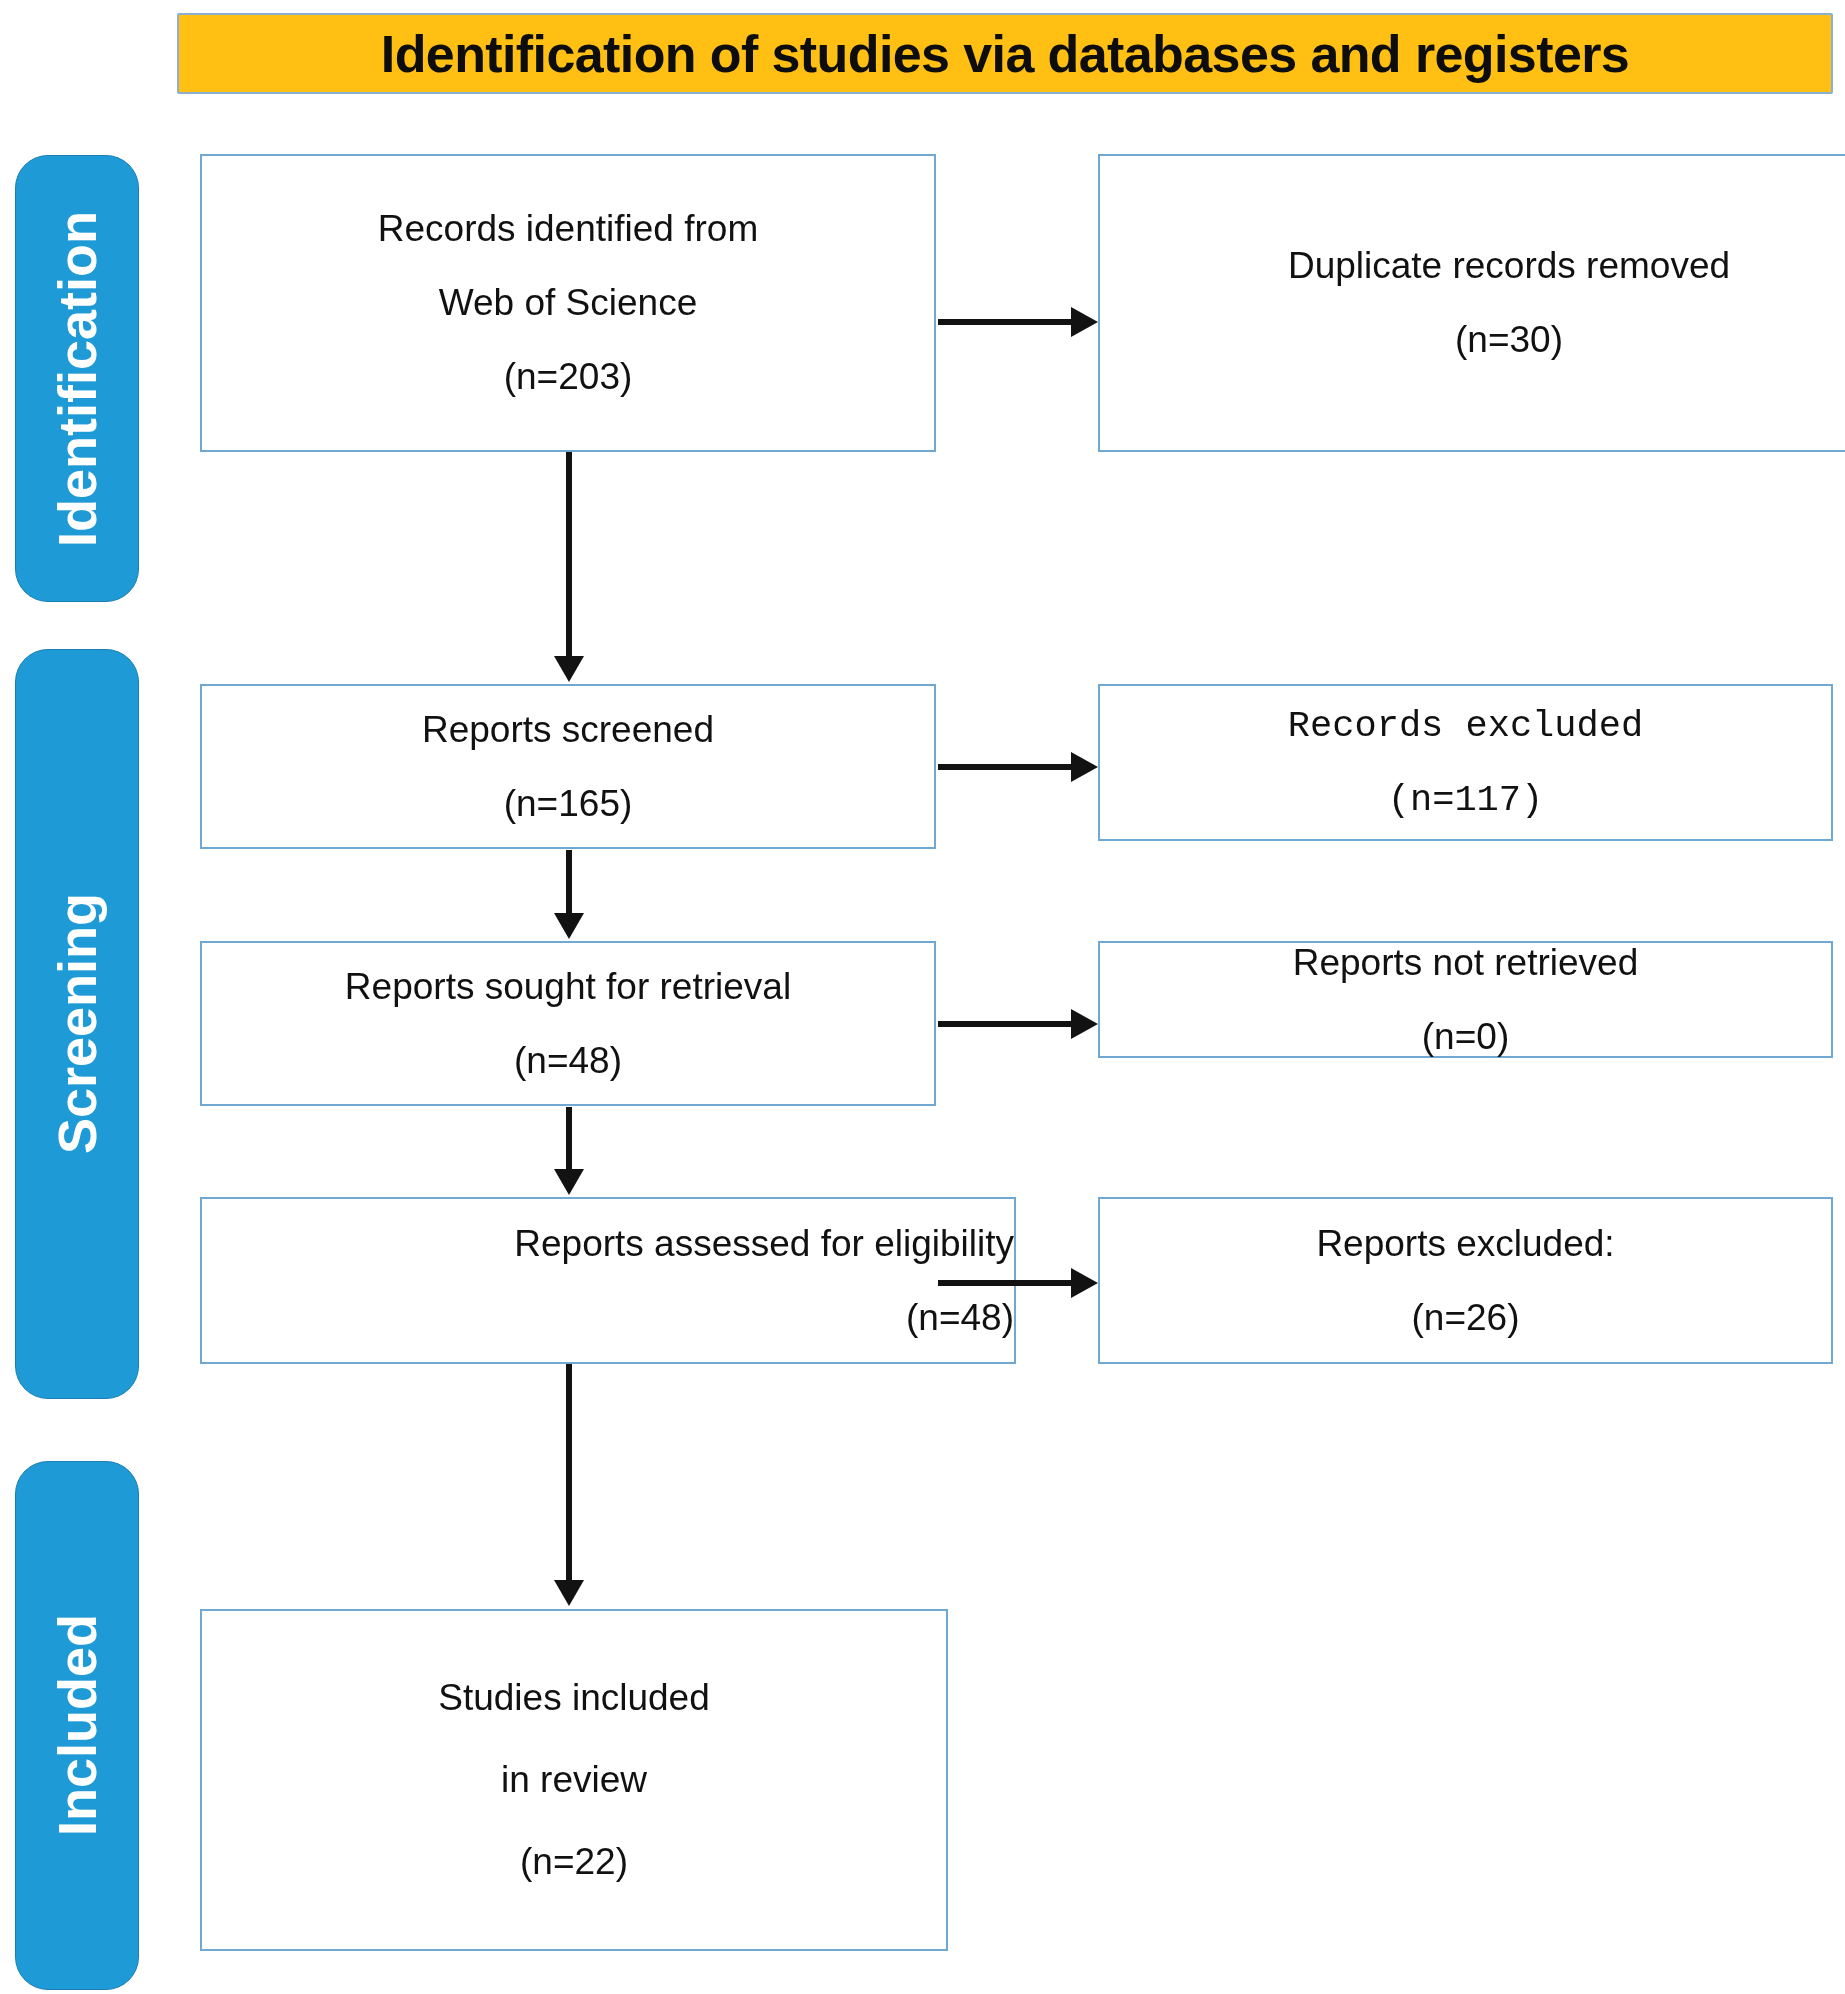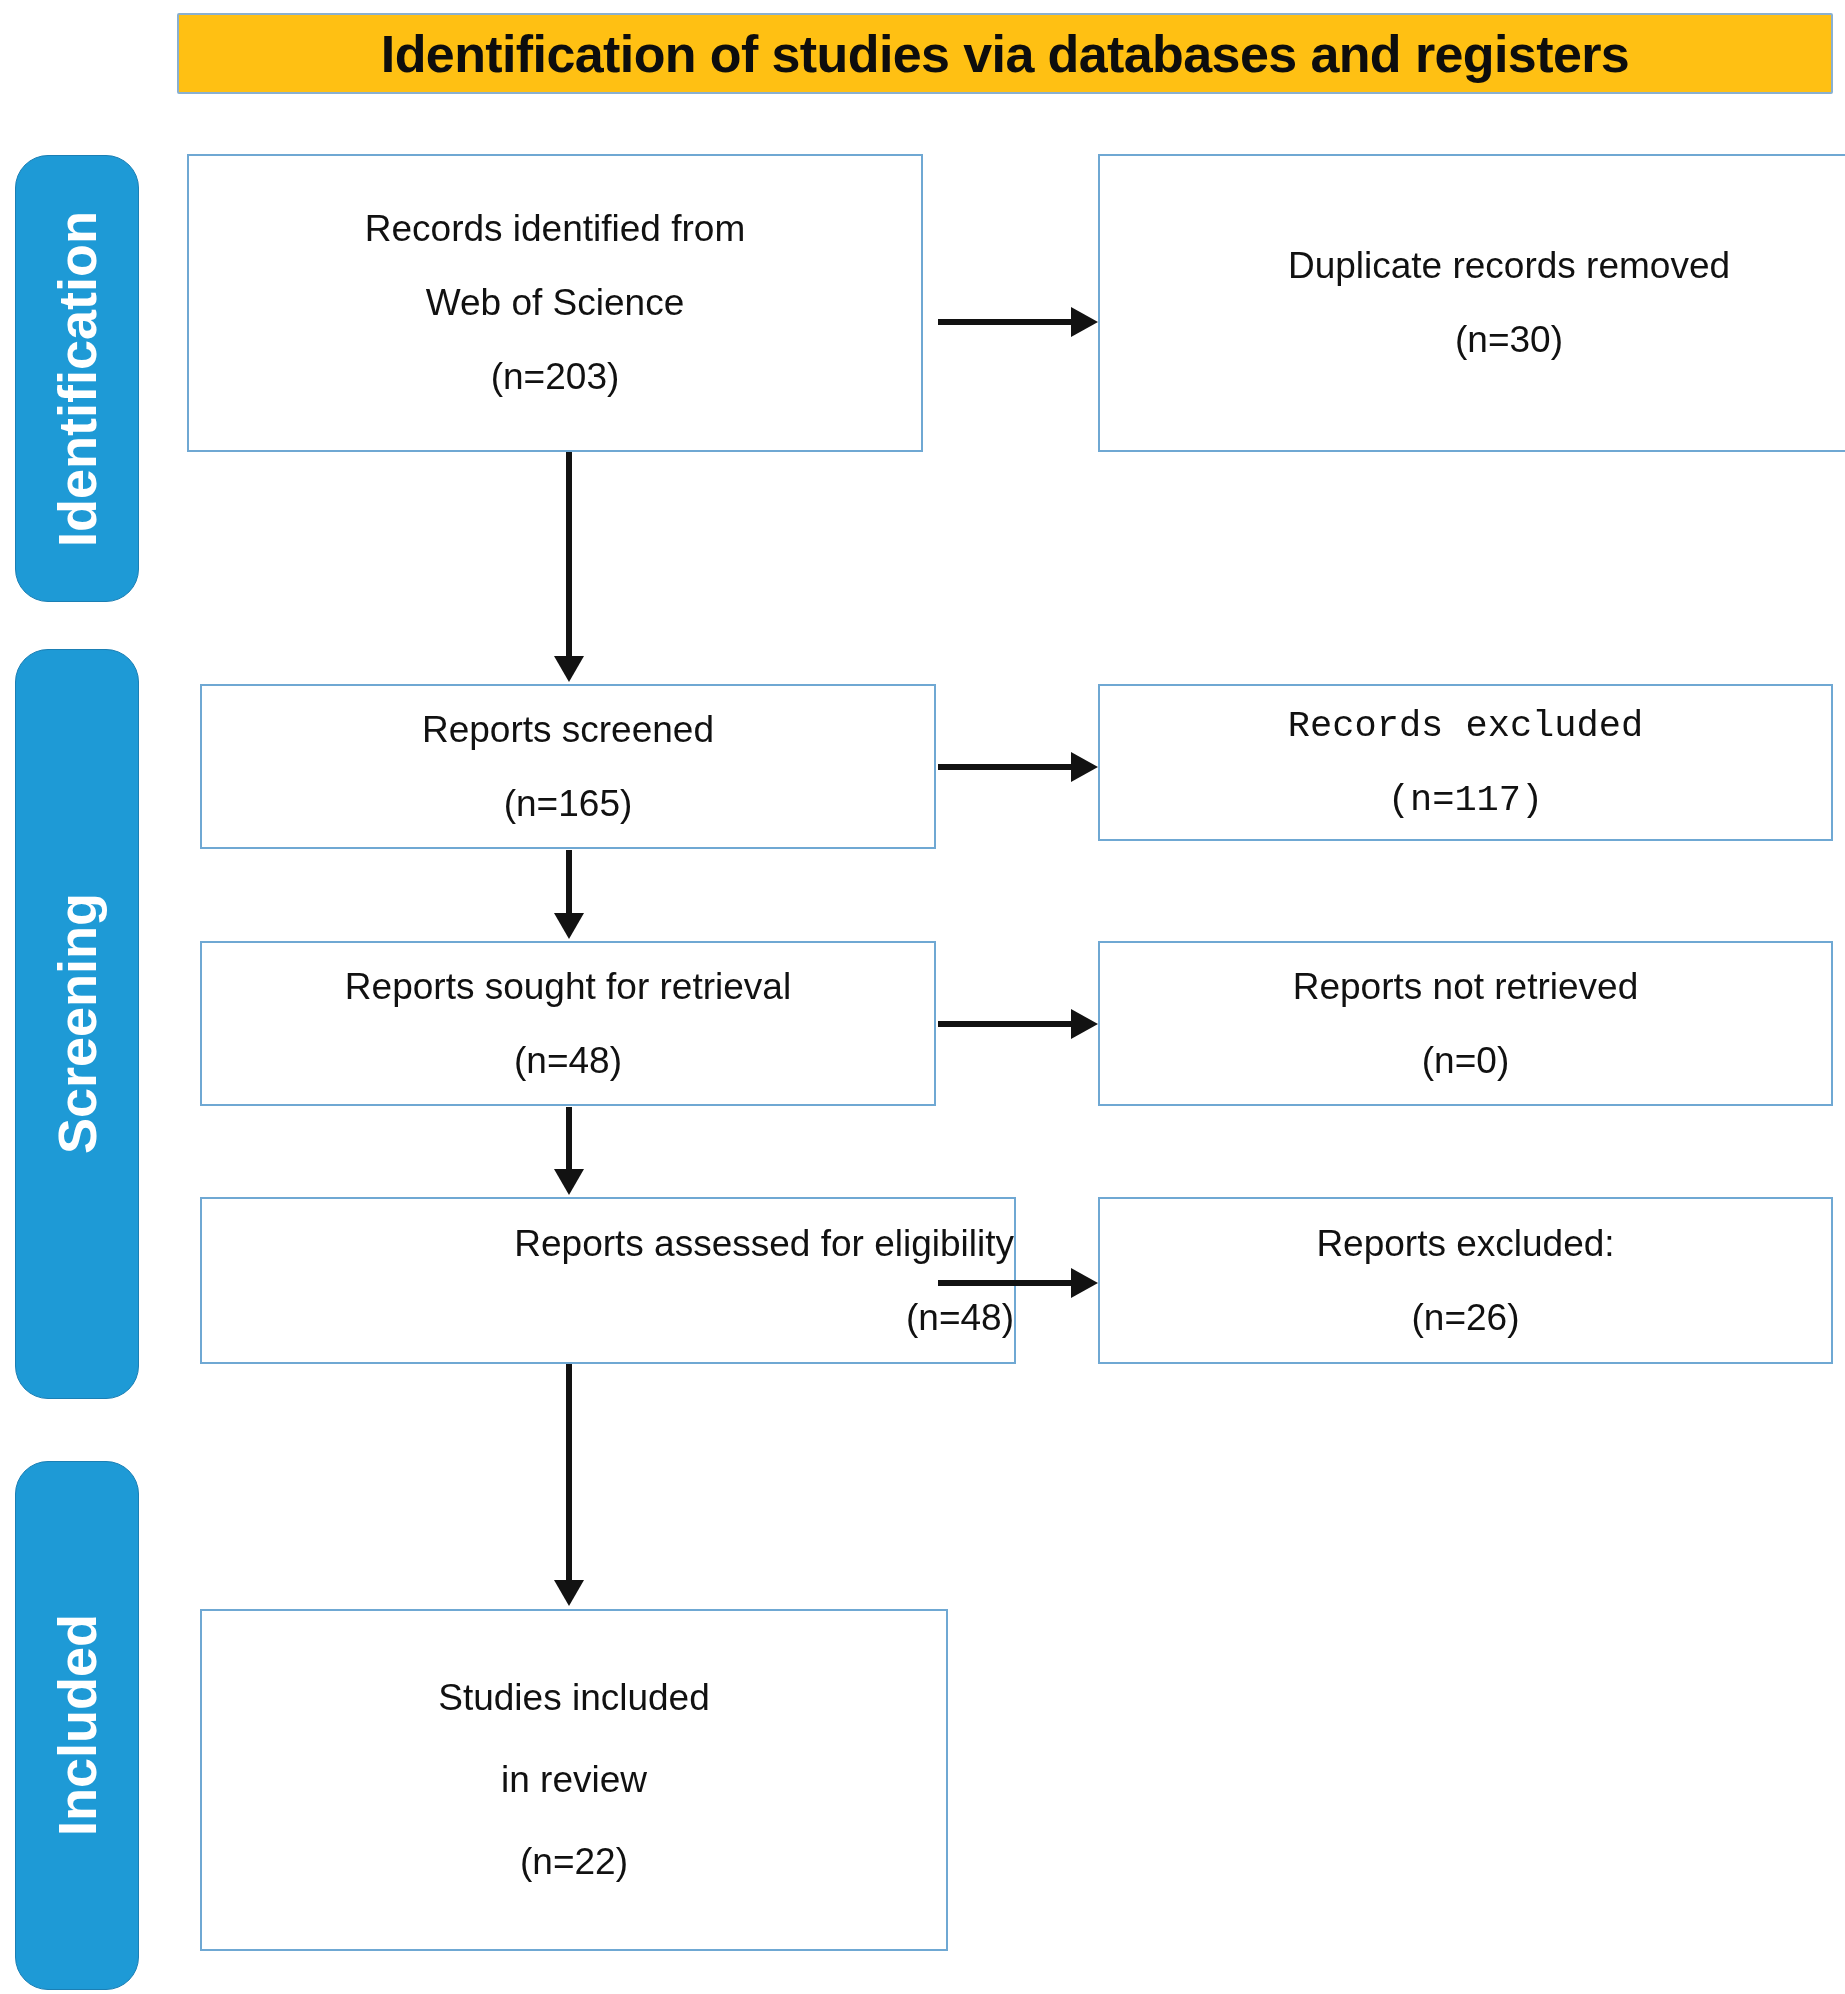--- a/index.html
+++ b/index.html
@@ -73,26 +73,26 @@
     align-items: center;
     justify-content: center;
     text-align: center;
   }
   .fbox .line {
     font-size: 37px;
     line-height: 2.0;
     color: #111111;
     white-space: nowrap;
   }
-  #box-records-identified    { left: 187px;  top: 154px;  width: 736px; height: 298px; }
+  #box-records-identified    { left: 200px;  top: 154px;  width: 736px; height: 298px; }
   #box-duplicates-removed    { left: 1098px; top: 154px;  width: 822px; height: 298px; }
   #box-records-screened      { left: 200px;  top: 684px; width: 736px; height: 165px; }
   #box-records-excluded      { left: 1098px; top: 684px; width: 735px; height: 157px; font-family: Liberation Mono, monospace; }
   #box-reports-sought        { left: 200px;  top: 941px; width: 736px; height: 165px; }
-  #box-reports-not-retrieved { left: 1098px; top: 941px; width: 735px; height: 165px; }
+  #box-reports-not-retrieved { left: 1098px; top: 941px; width: 735px; height: 117px; }
   #box-reports-assessed      { left: 200px;  top: 1197px; width: 816px; height: 167px; align-items: flex-end; }
   #box-reports-excluded      { left: 1098px; top: 1197px; width: 735px; height: 167px; }
   #box-studies-included      { left: 200px;  top: 1609px; width: 748px; height: 342px; gap: 8px; }
 
   
   .arrow-h {
     position: absolute;
     height: 5.6px;
     background: var(--arrow, #121212);
   }

